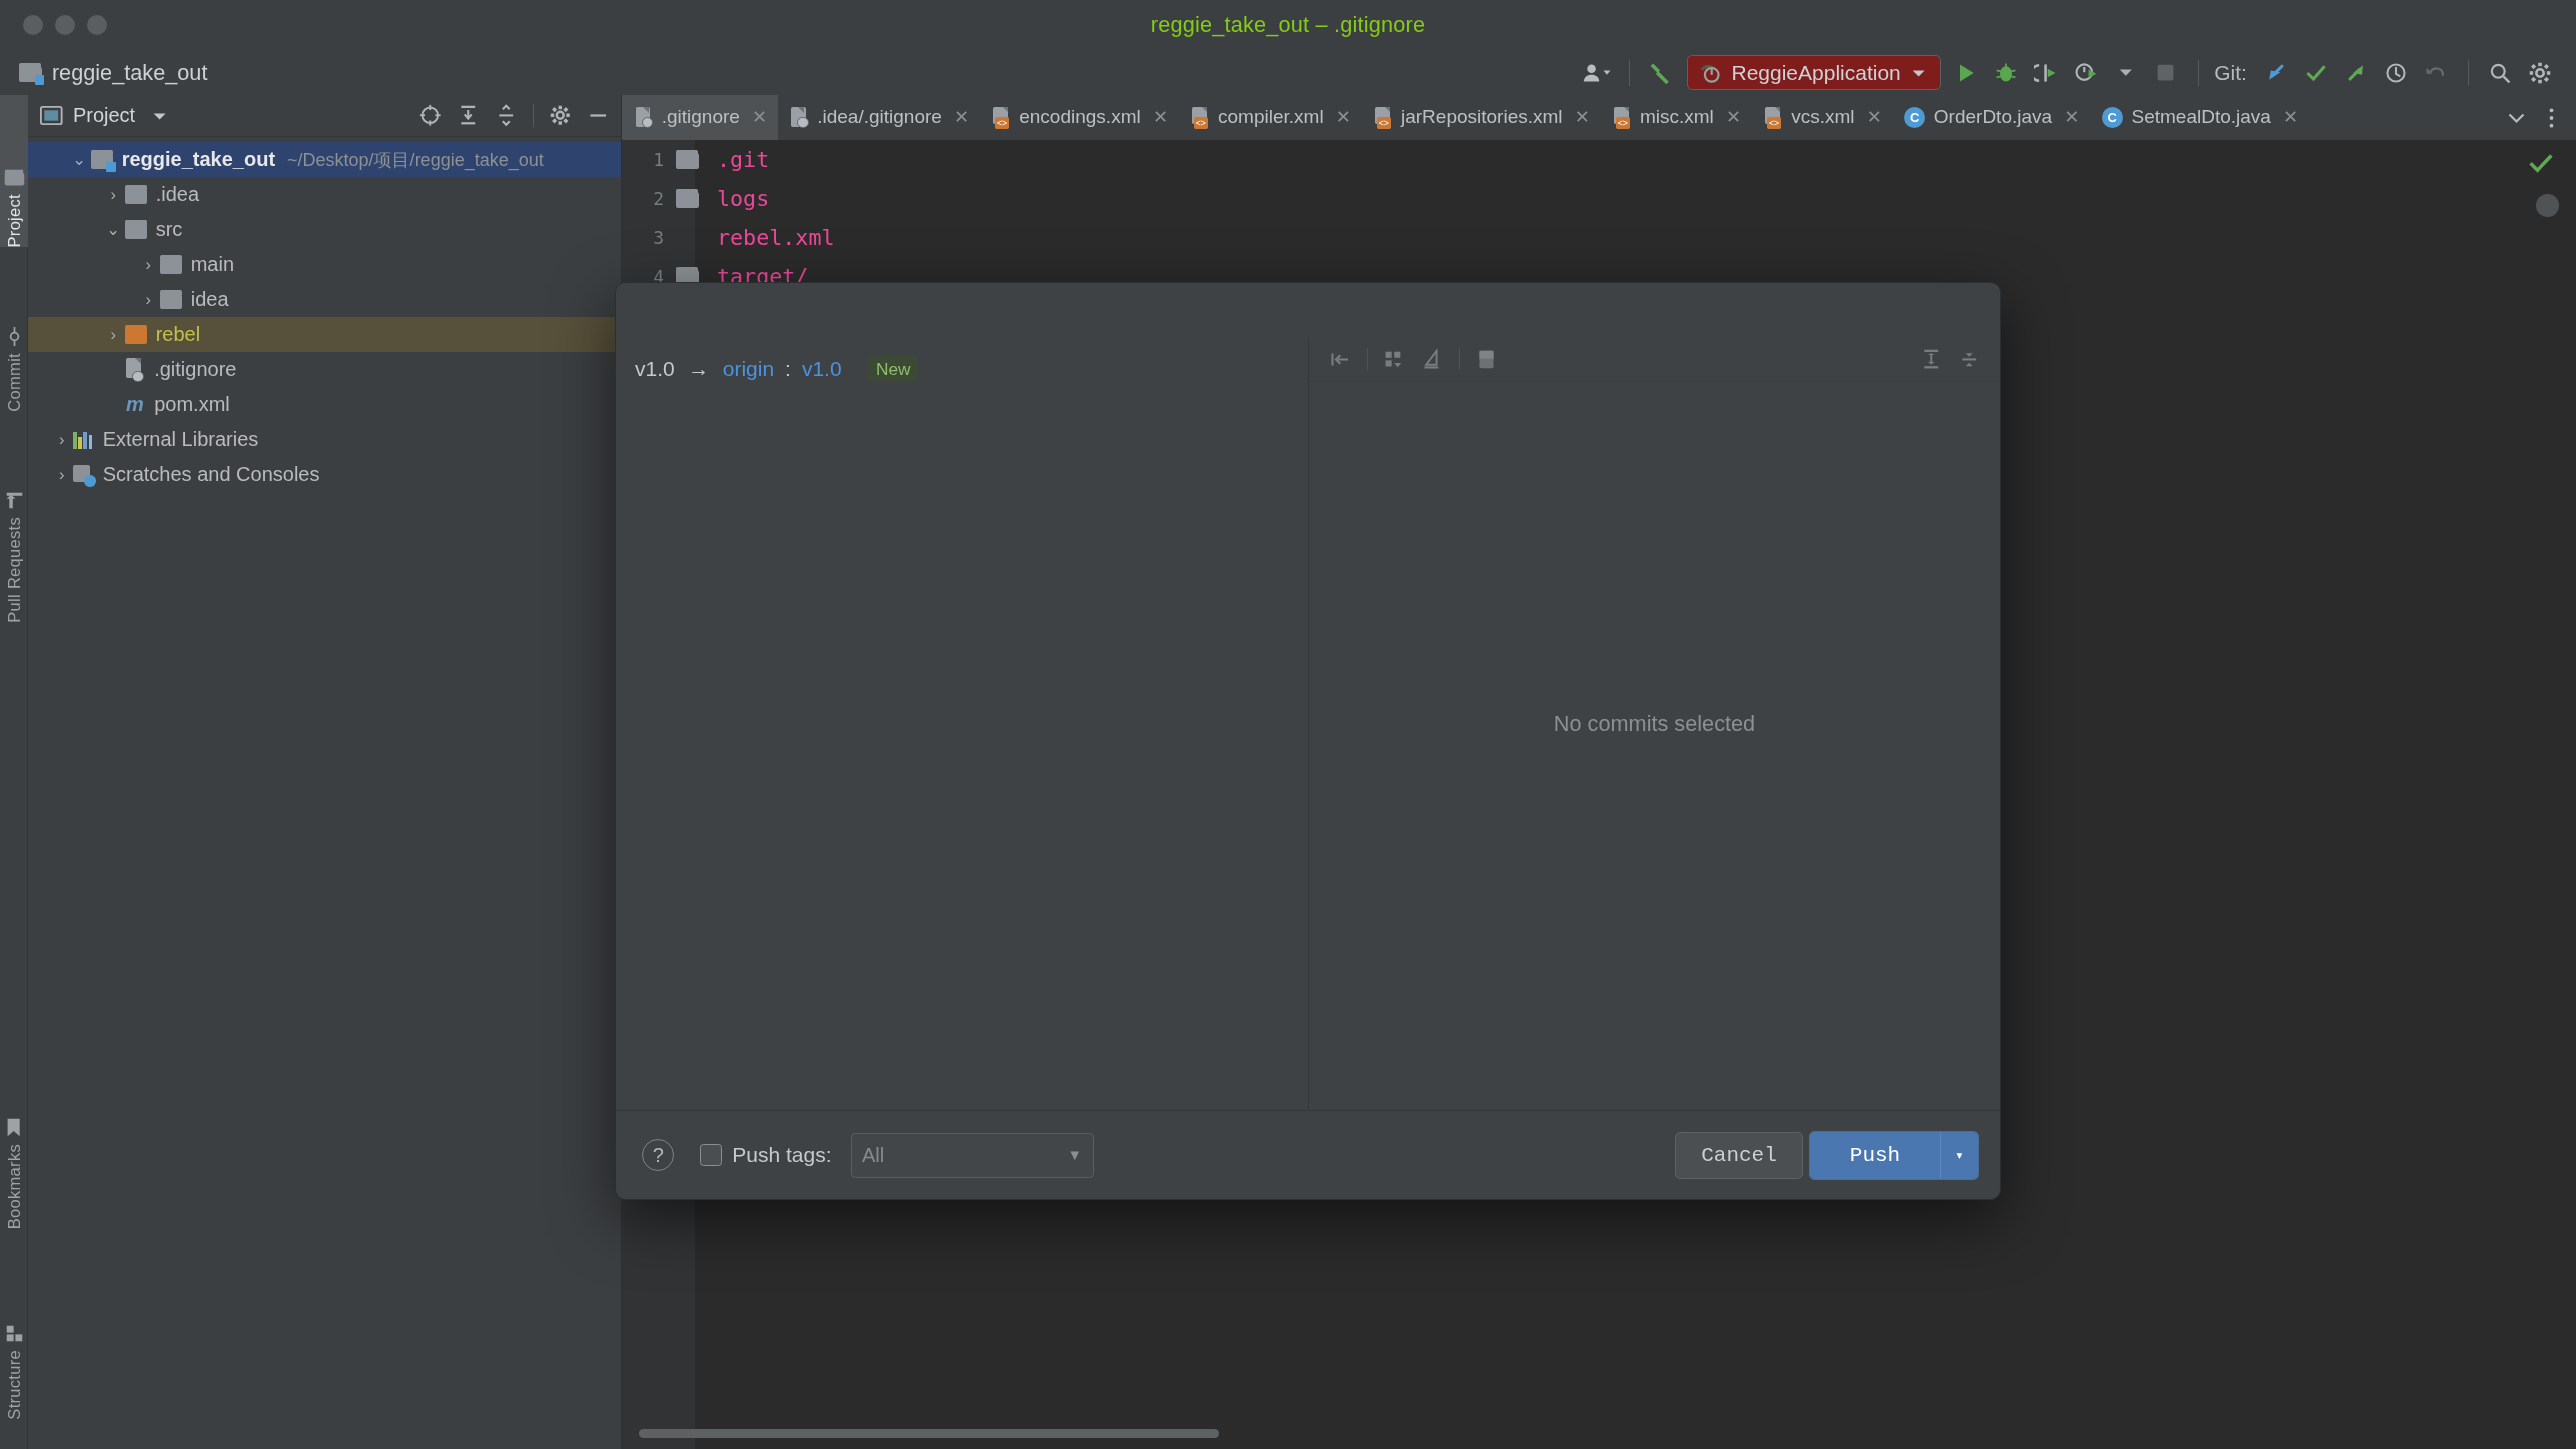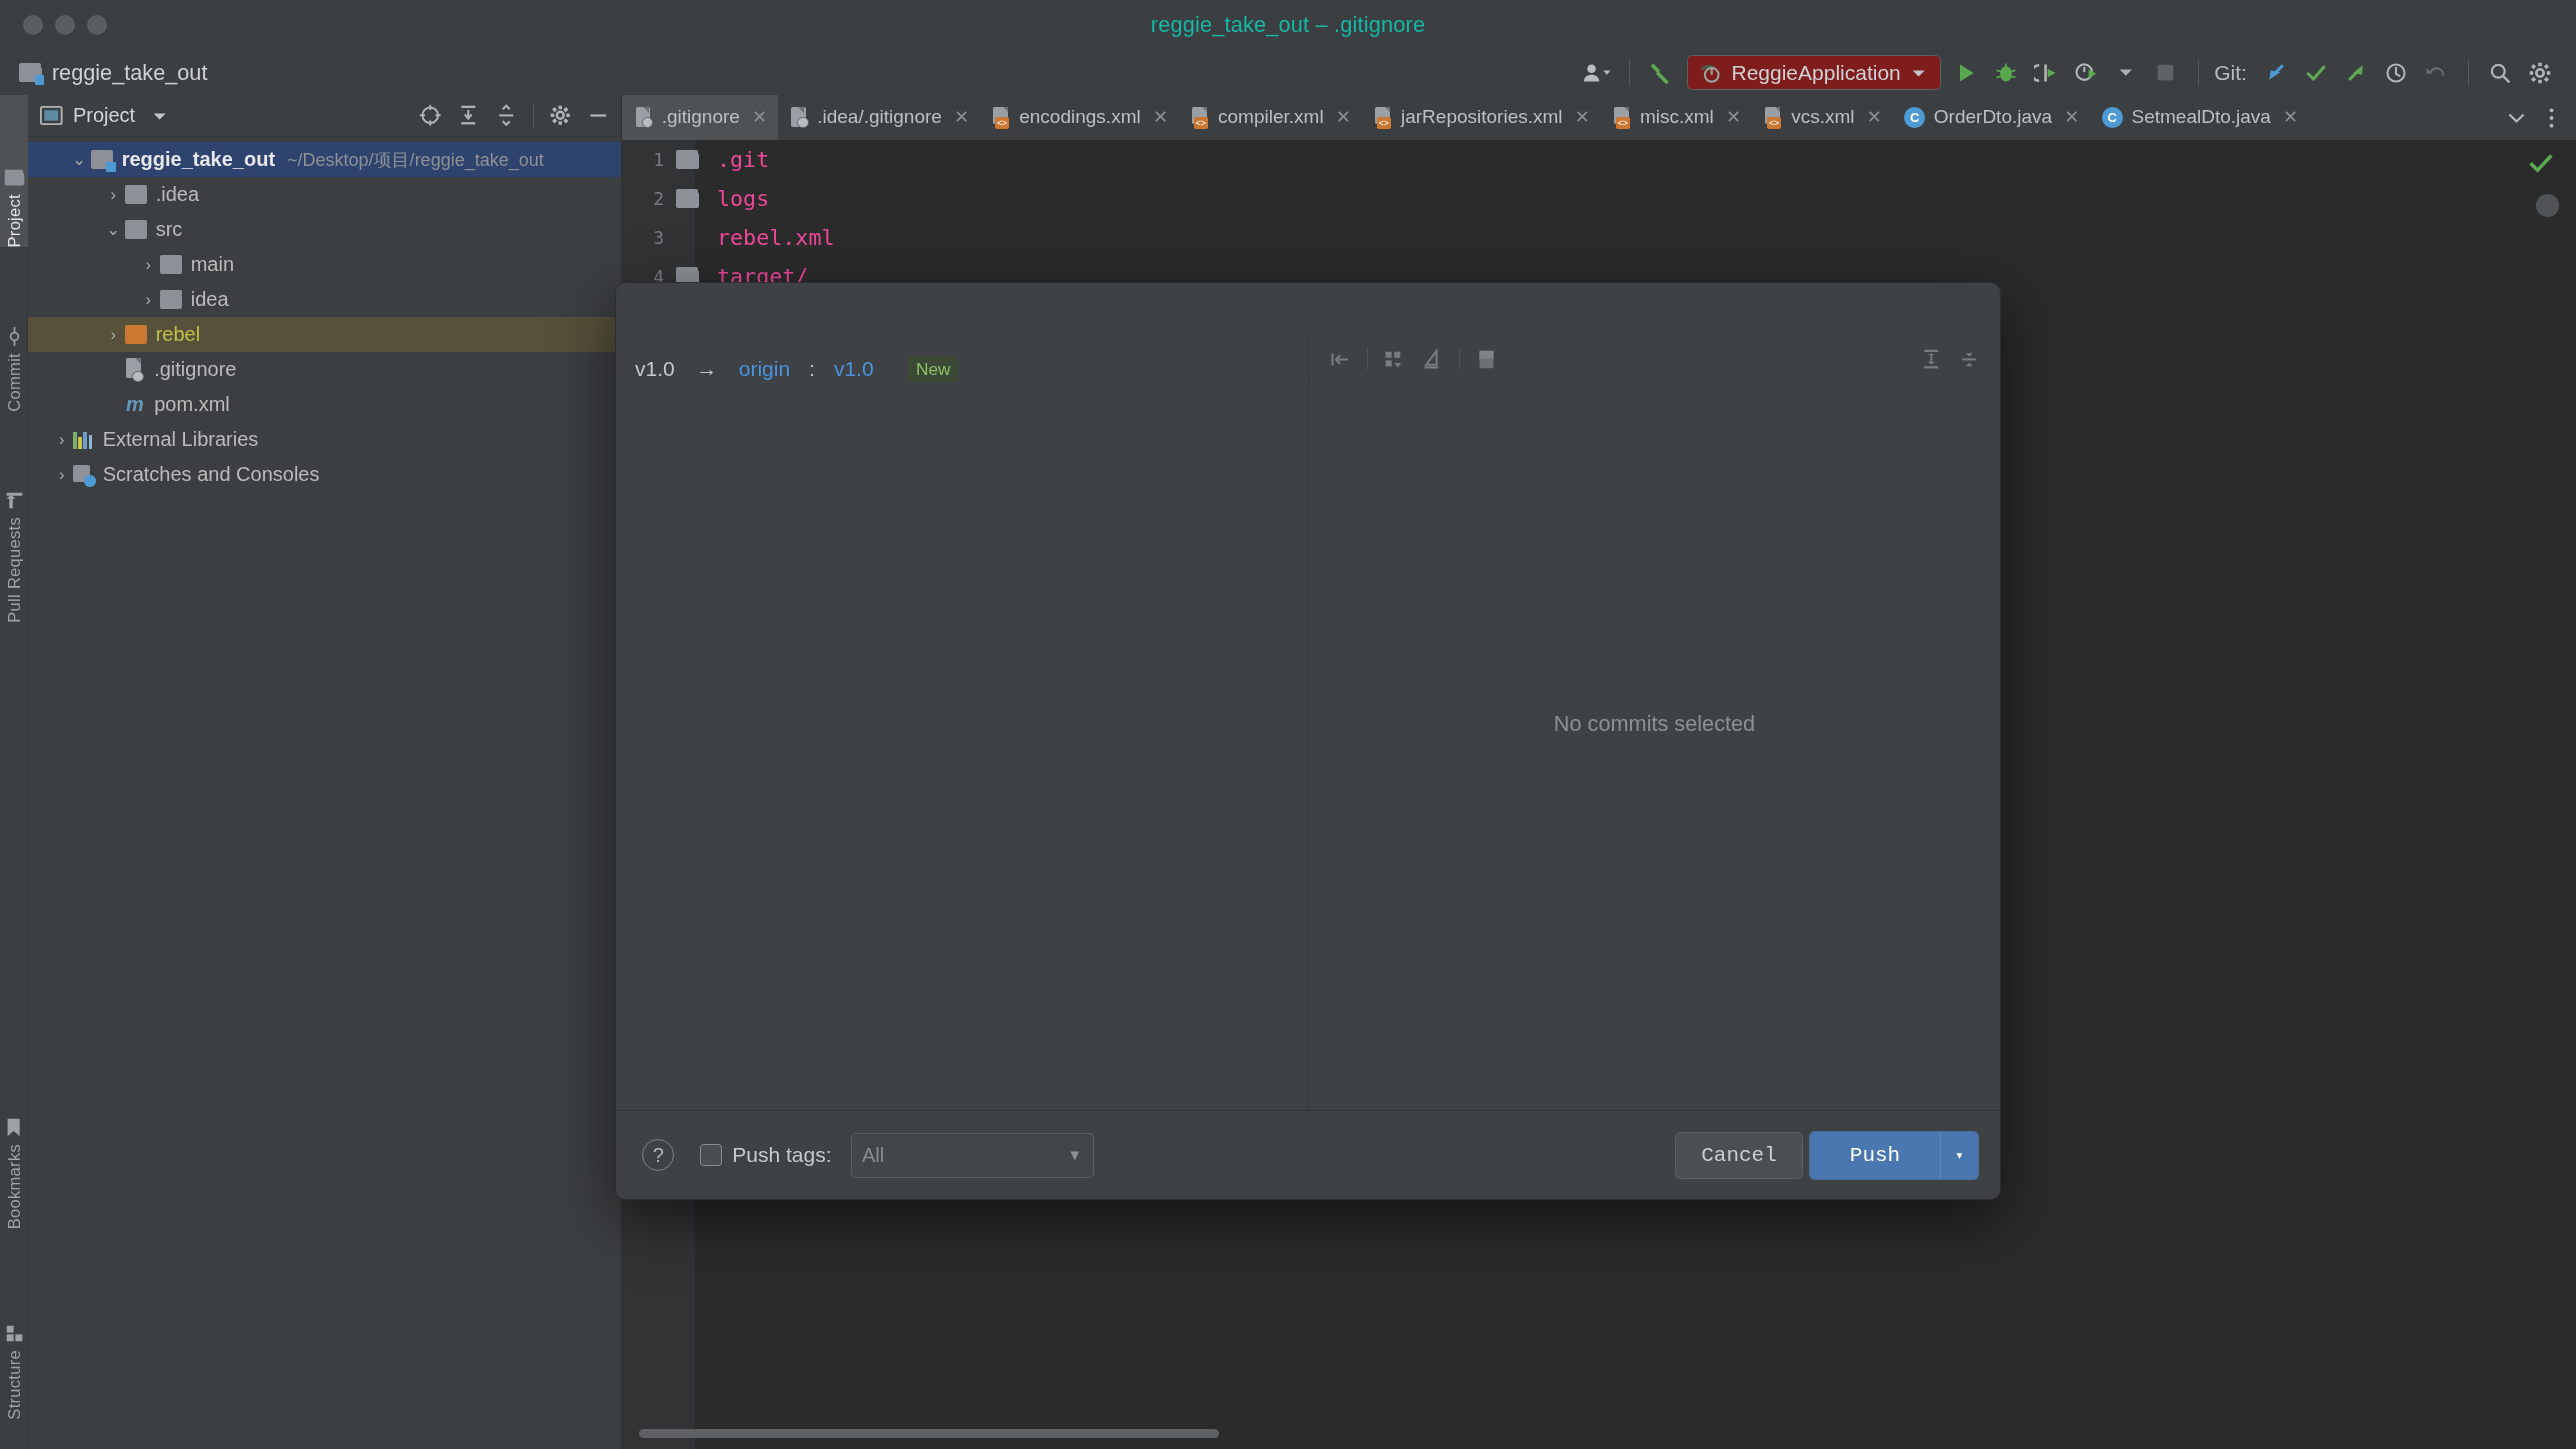--- a/index.html
+++ b/index.html
@@ -17,21 +17,21 @@
   
   .titlebar {
     position: absolute; left: 0; top: 0; width: 2576px; height: 50px;
     background: #3c3f41;
     display: flex; align-items: center;
   }
   .traffic { display: flex; gap: 12px; margin-left: 22.5px; }
   .traffic .dot { width: 20px; height: 20px; border-radius: 50%; background: #5b5e60; }
   .win-title {
     position: absolute; left: 0; right: 0; text-align: center;
-    font-size: 21.7px; color: #14b8a6; font-weight: 400;
+    font-size: 21.7px; color: #84cc16; font-weight: 400;
     letter-spacing: 0.2px;
   }
 
   
   .toolbar {
     position: absolute; left: 0; top: 50px; width: 2576px; height: 45px;
     background: #3c3f41; display: flex; align-items: center;
   }
   .proj-chip { display: flex; align-items: center; gap: 10.4px; margin-left: 19px; }
   .proj-chip .label { font-size: 21.7px; color: #cfd2d4; }
@@ -180,21 +180,21 @@
   .dlg-traffic .d { width: 21px; height: 21px; border-radius: 50%; }
   .d.red { background: #ec6a5f; }
   .d.yel { background: #5d6164; }
   .d.grn { background: #62c554; }
   .dlg-title .t {
     position: absolute; left: 0; right: 0; text-align: center;
     font-size: 21.7px; font-weight: bold; color: #c8cbcd;
   }
   .dlg-body { position: absolute; left: 0; top: 54px; right: 0; bottom: 89px; display: flex; }
   .dlg-left { width: 693px; border-right: 0.9px solid #343739; position: relative; }
-  .push-spec { padding: 19px 0 0 19px; font-size: 21px; display: flex; align-items: center; gap: 12px; }
+  .push-spec { padding: 19px 0 0 19px; font-size: 21px; display: flex; align-items: center; gap: 4px; }
   .push-spec .src { color: #c6c9cb; }
   .push-spec .arr { color: #c6c9cb; margin: 0 9.5px; }
   .push-spec .rem { color: #4b93e0; }
   .push-spec .colon { color: #c6c9cb; margin: 0 7px; }
   .push-spec .dst { color: #4b93e0; }
   .badge-new {
     margin-left: 22.5px; font-size: 17.3px; color: #8fbf6a;
     background: #3c4a35; border-radius: 3.5px; padding: 2.6px 7.8px;
   }
   .dlg-right { flex: 1; position: relative; }

